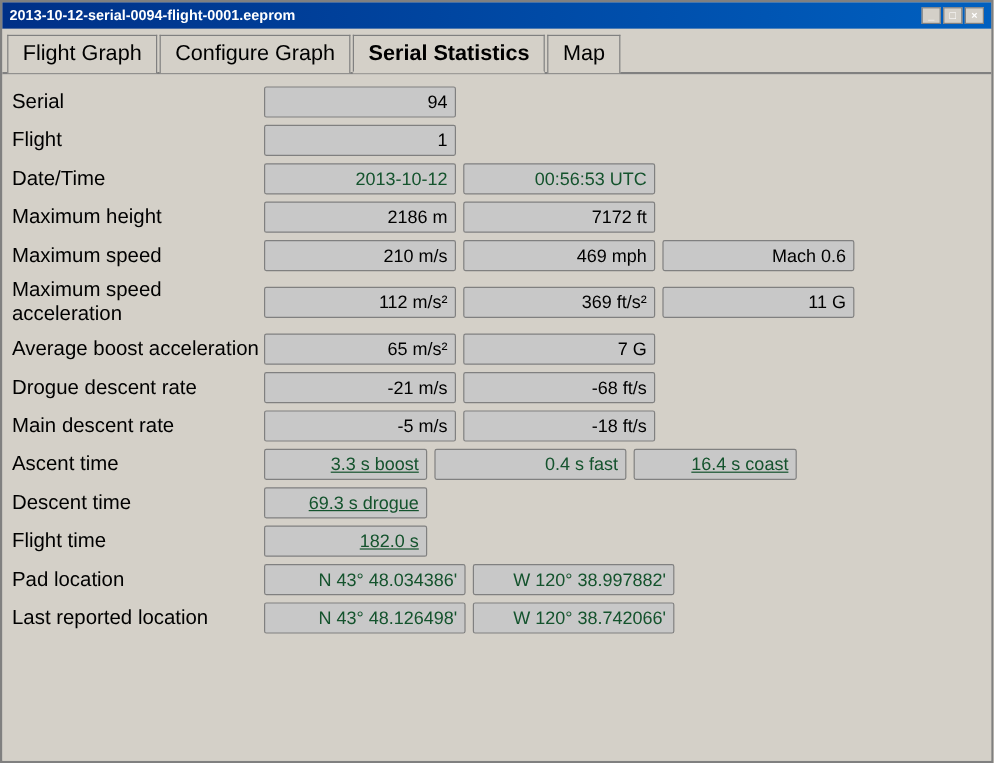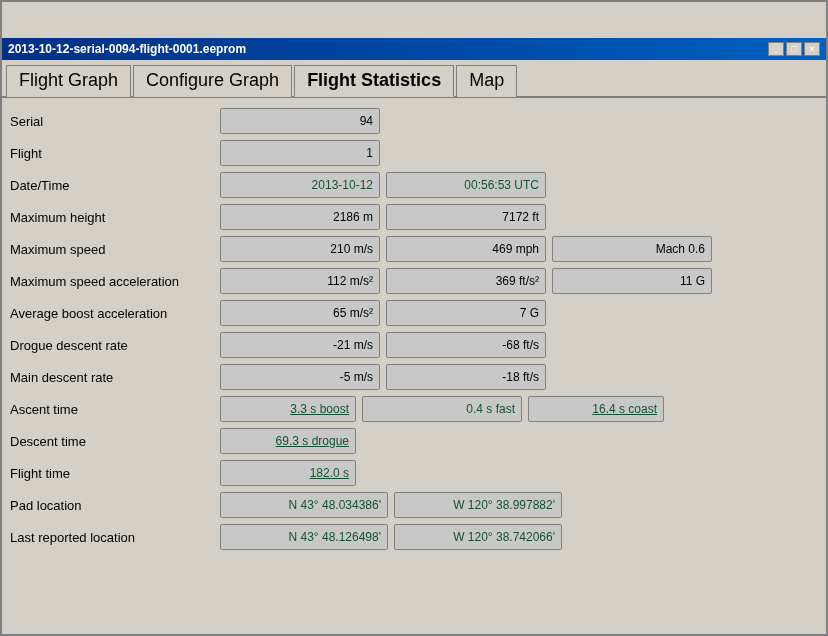--- a/index.html
+++ b/index.html
@@ -22,21 +22,20 @@
     .title-bar {
       background: linear-gradient(to right, #003087, #0060c0);
       color: white;
       font-size: 12px;
       font-weight: bold;
       padding: 3px 6px;
       display: flex;
       align-items: center;
       justify-content: space-between;
       height: 22px;
-      margin-top: 36px;
     }
     .title-bar-buttons {
       display: flex;
       gap: 2px;
     }
     .title-bar-btn {
       width: 16px;
       height: 14px;
       background: #d4d0c8;
       border: 1px solid #808080;
@@ -75,33 +74,33 @@
       overflow-y: auto;
       background: #d4d0c8;
     }
     .row {
       display: flex;
       align-items: center;
       margin-bottom: 6px;
     }
     .label {
       width: 210px;
-      font-size: 13px;
+      font-size: 17px;
       color: #000;
       flex-shrink: 0;
     }
     .field {
       display: inline-flex;
       align-items: center;
       justify-content: flex-end;
       background: #c8c8c8;
       border: 1px solid #808080;
       border-radius: 2px;
       padding: 2px 6px;
-      font-size: 12px;
+      font-size: 15px;
       height: 26px;
       color: #000080;
       margin-right: 6px;
     }
     .field.w160 { width: 160px; }
     .field.w170 { width: 136px; text-decoration: underline; }
     .field.w190 { width: 168px; }
     .field.black { color: #000; }
     .field.blue { color: #14532d; }
   </style>
@@ -114,21 +113,21 @@
     <div class="title-bar-buttons">
       <div class="title-bar-btn">_</div>
       <div class="title-bar-btn">□</div>
       <div class="title-bar-btn">×</div>
     </div>
   </div>
 
   <div class="tabs">
     <div class="tab">Flight Graph</div>
     <div class="tab">Configure Graph</div>
-    <div class="tab active">Flight Statistics</div>
+    <div class="tab active">Serial Statistics</div>
     <div class="tab">Map</div>
   </div>
 
   <div class="content">
 
   <div class="row">
         <span class="label">Serial</span>
         <span class="field w160 black">94</span>
       </div>
       <div class="row">

